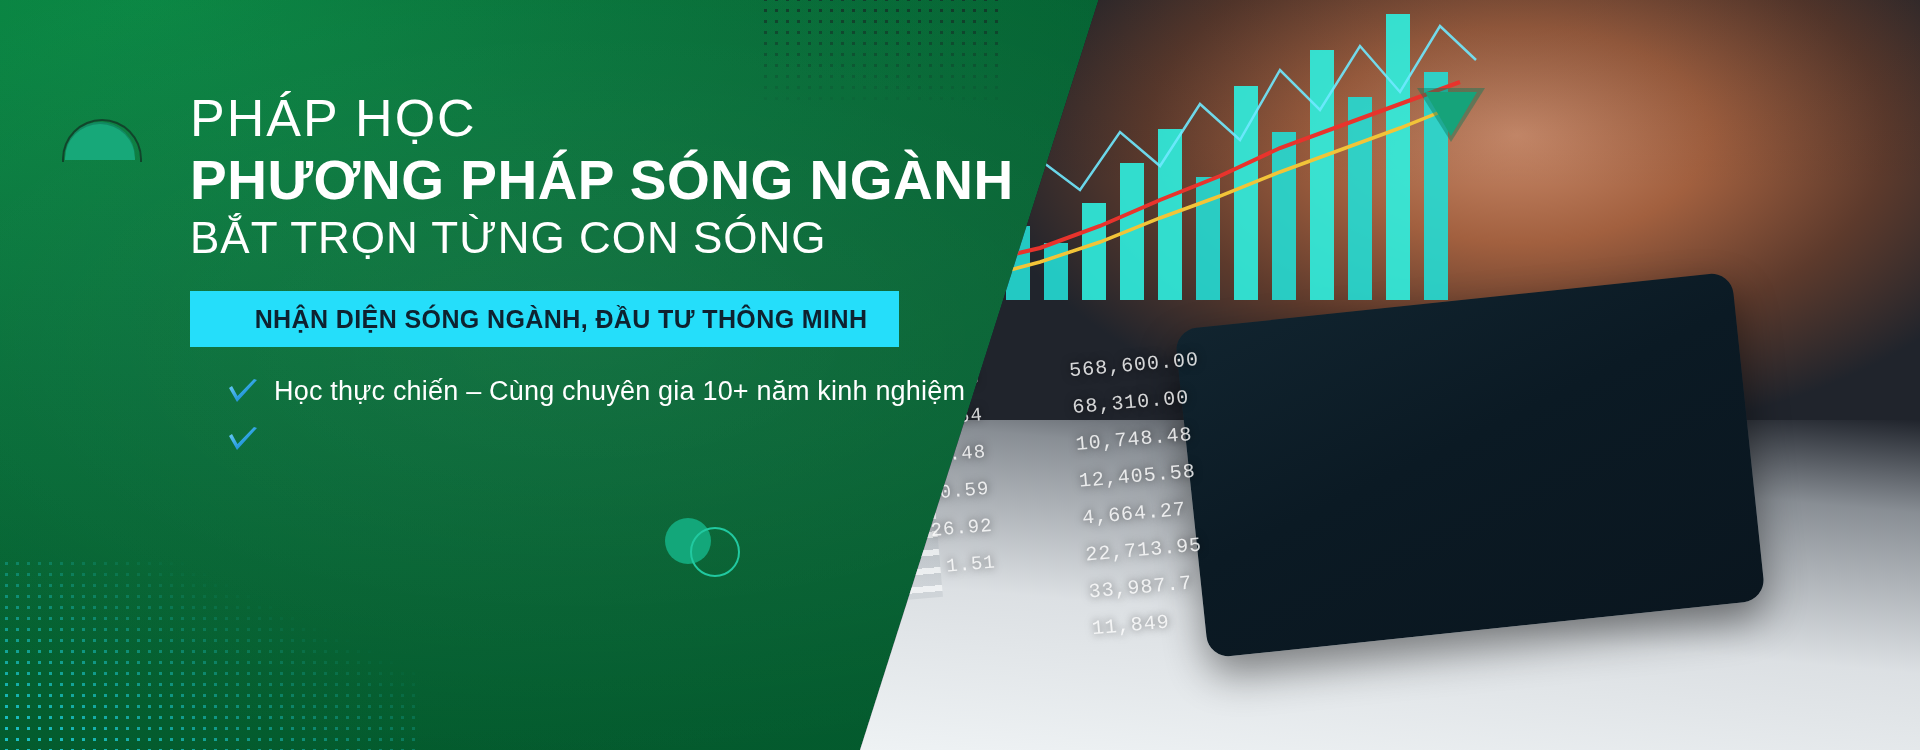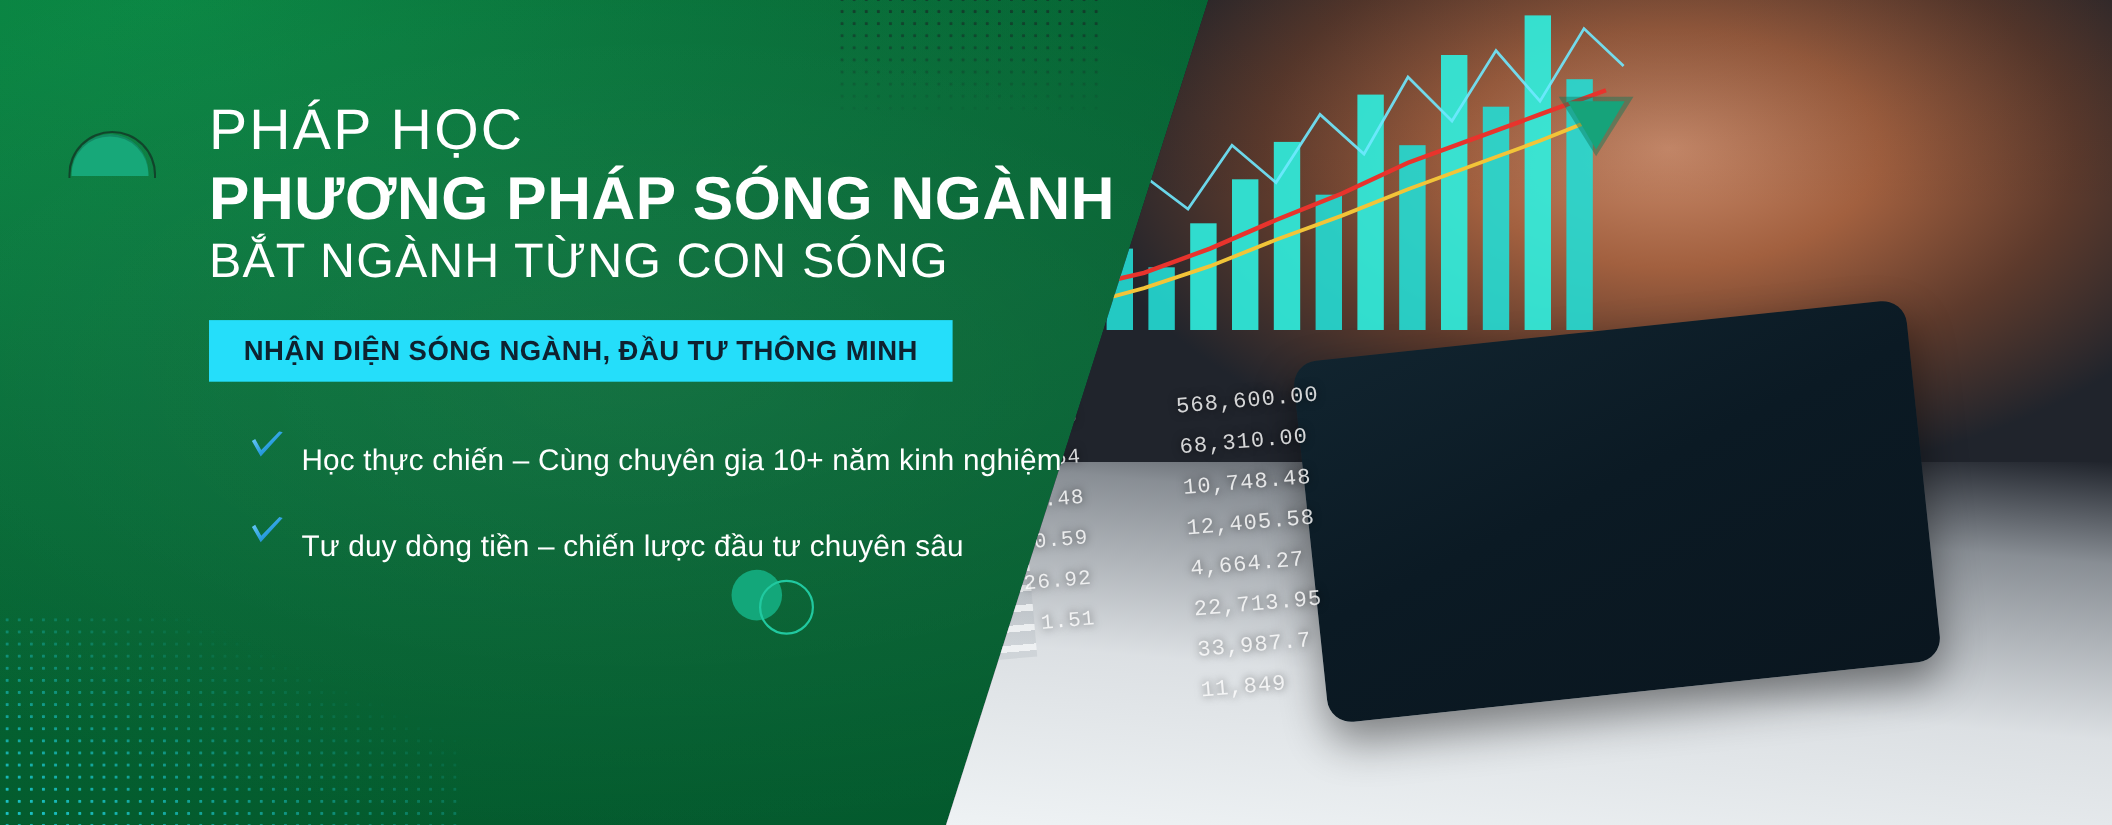--- a/index.html
+++ b/index.html
@@ -169,40 +169,40 @@
     font-size:44px;line-height:1;
     letter-spacing:1px;
     color:#ffffff;
     font-weight:400;
     white-space:nowrap;
   }
   .cta{
     position:absolute;left:190px;top:291px;
     width:676px;height:56px;
     background:#25DEFA;
-    display:flex;align-items:center;justify-content:center;
+    display:flex;align-items:center;justify-content:center;padding-left:33px;
   }
   .cta-text{
     color:#0e2230;
     font-size:25px;
     font-weight:bold;
     letter-spacing:.4px;
     white-space:nowrap;
   }
   .bullets{position:absolute;left:228px;top:376px;}
   .bullet{
     display:flex;align-items:center;gap:16px;
     margin-bottom:20px;
   }
   .check{
     width:30px;height:26px;flex:0 0 auto;position:relative;
   }
   .check svg{display:block;}
   .bullet-text{
-    font-size:27px;color:#ffffff;letter-spacing:.2px;white-space:nowrap;margin-top:27px;
+    font-size:27px;color:#ffffff;letter-spacing:.2px;white-space:nowrap;
   }
 </style>
 </head>
 <body>
 
 <div class="banner">
 
   <div class="bg-green"></div>
   <div class="bg-green-2"></div>
   <div class="bg-vign"></div>
@@ -282,21 +282,21 @@
   <div class="dome"></div>
   <div class="circ-solid"></div>
   <div class="circ-ring"></div>
   <div class="tri-out"></div>
   <div class="tri"></div>
 
   <div class="content">
 
     <div class="kicker">PHÁP HỌC</div>
     <div class="headline">PHƯƠNG PHÁP SÓNG NGÀNH</div>
-    <div class="subline">BẮT NGÀNH TỪNG CON SÓNG</div>
+    <div class="subline">BẮT TRỌN TỪNG CON SÓNG</div>
 
     <div class="cta">
       <span class="cta-text">NHẬN DIỆN SÓNG NGÀNH, ĐẦU TƯ THÔNG MINH</span>
     </div>
 
     <div class="bullets">
       <div class="bullet">
         <span class="check">
           <svg width="30" height="26" viewBox="0 0 30 26">
             <defs>
@@ -317,18 +317,17 @@
             <defs>
               <linearGradient id="cg2" x1="0" y1="0" x2="1" y2="1">
                 <stop offset="0%" stop-color="#7fd8ff"></stop>
                 <stop offset="55%" stop-color="#2b9fe0"></stop>
                 <stop offset="100%" stop-color="#1b6fae"></stop>
               </linearGradient>
             </defs>
             <path d="M1 9 L9 23 L29 1 L26 0 L9.5 17 L4 7 Z" fill="url(#cg2)"></path>
           </svg>
         </span>
-        <span class="bullet-text">Tư duy dòng tiền – chiến lược đầu tư chuyên sâu</span>
       </div>
     </div>
 
   </div>
 </div>
 
 </body></html>

